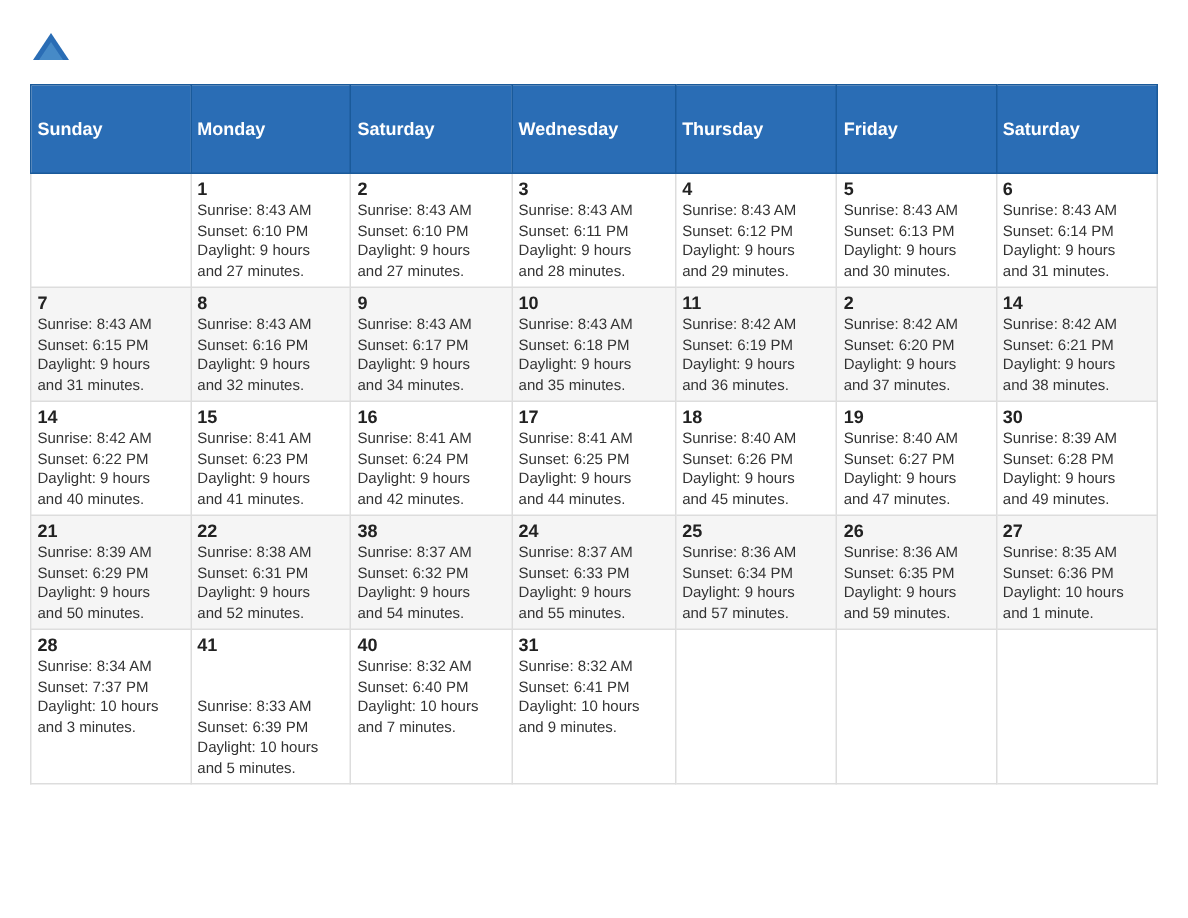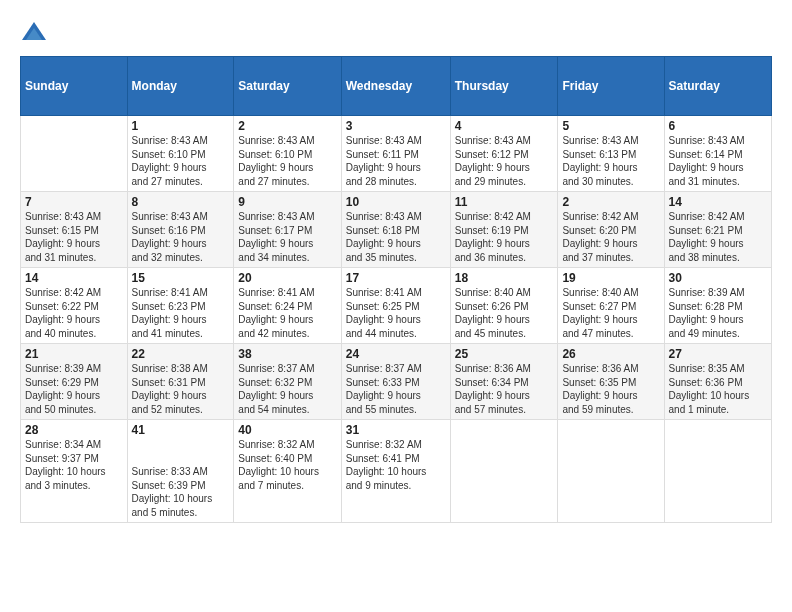--- a/index.html
+++ b/index.html
@@ -241,21 +241,21 @@
 and 40 minutes.</div>
           </td>
           <td>
             <span class="day-number">15</span>
             <div class="day-info" style="white-space: pre-line;">Sunrise: 8:41 AM
 Sunset: 6:23 PM
 Daylight: 9 hours
 and 41 minutes.</div>
           </td>
           <td>
-            <span class="day-number">20</span>
+            <span class="day-number">16</span>
             <div class="day-info" style="white-space: pre-line;">Sunrise: 8:41 AM
 Sunset: 6:24 PM
 Daylight: 9 hours
 and 42 minutes.</div>
           </td>
           <td>
             <span class="day-number">17</span>
             <div class="day-info" style="white-space: pre-line;">Sunrise: 8:41 AM
 Sunset: 6:25 PM
 Daylight: 9 hours
@@ -331,21 +331,21 @@
             <div class="day-info" style="white-space: pre-line;">Sunrise: 8:35 AM
 Sunset: 6:36 PM
 Daylight: 10 hours
 and 1 minute.</div>
           </td>
         </tr>
         <tr>
           <td>
             <span class="day-number">28</span>
             <div class="day-info" style="white-space: pre-line;">Sunrise: 8:34 AM
-Sunset: 9:37 PM
+Sunset: 7:37 PM
 Daylight: 10 hours
 and 3 minutes.</div>
           </td>
           <td>
             <span class="day-number">41</span>
             <div class="day-info" style="white-space: pre-line; margin-top: 28px;">Sunrise: 8:33 AM
 Sunset: 6:39 PM
 Daylight: 10 hours
 and 5 minutes.</div>
           </td>

